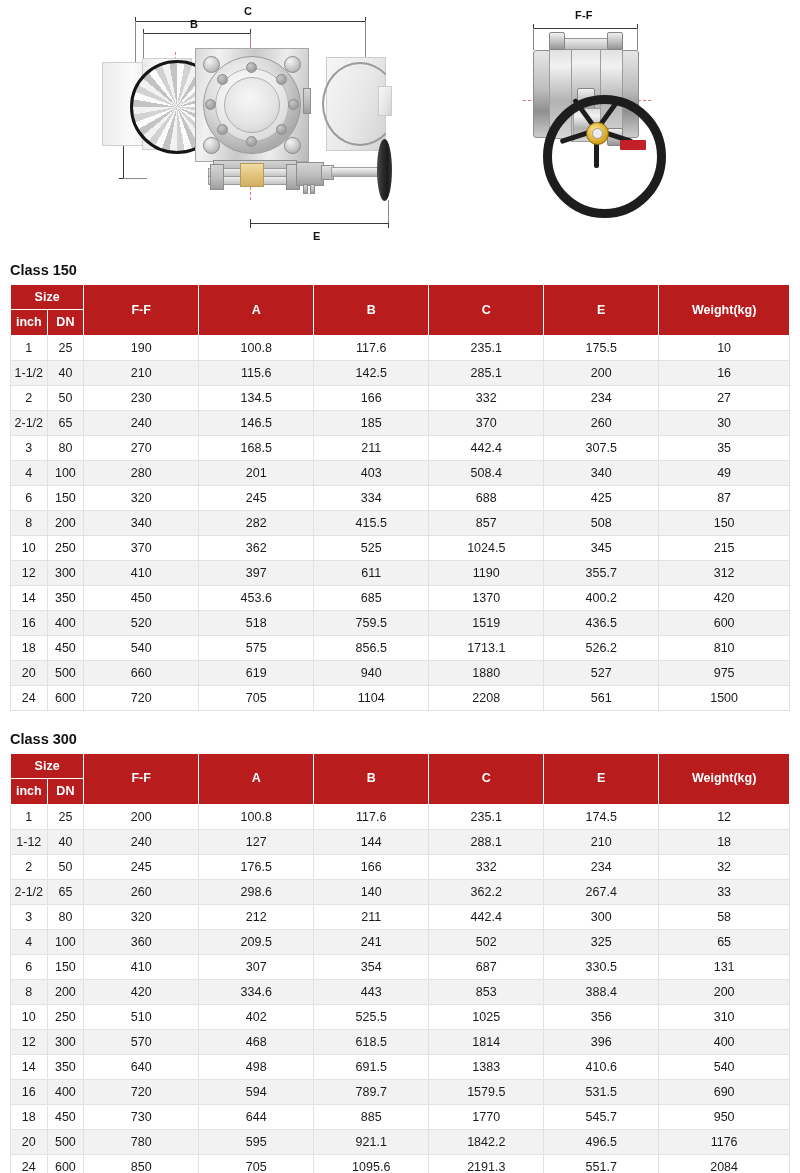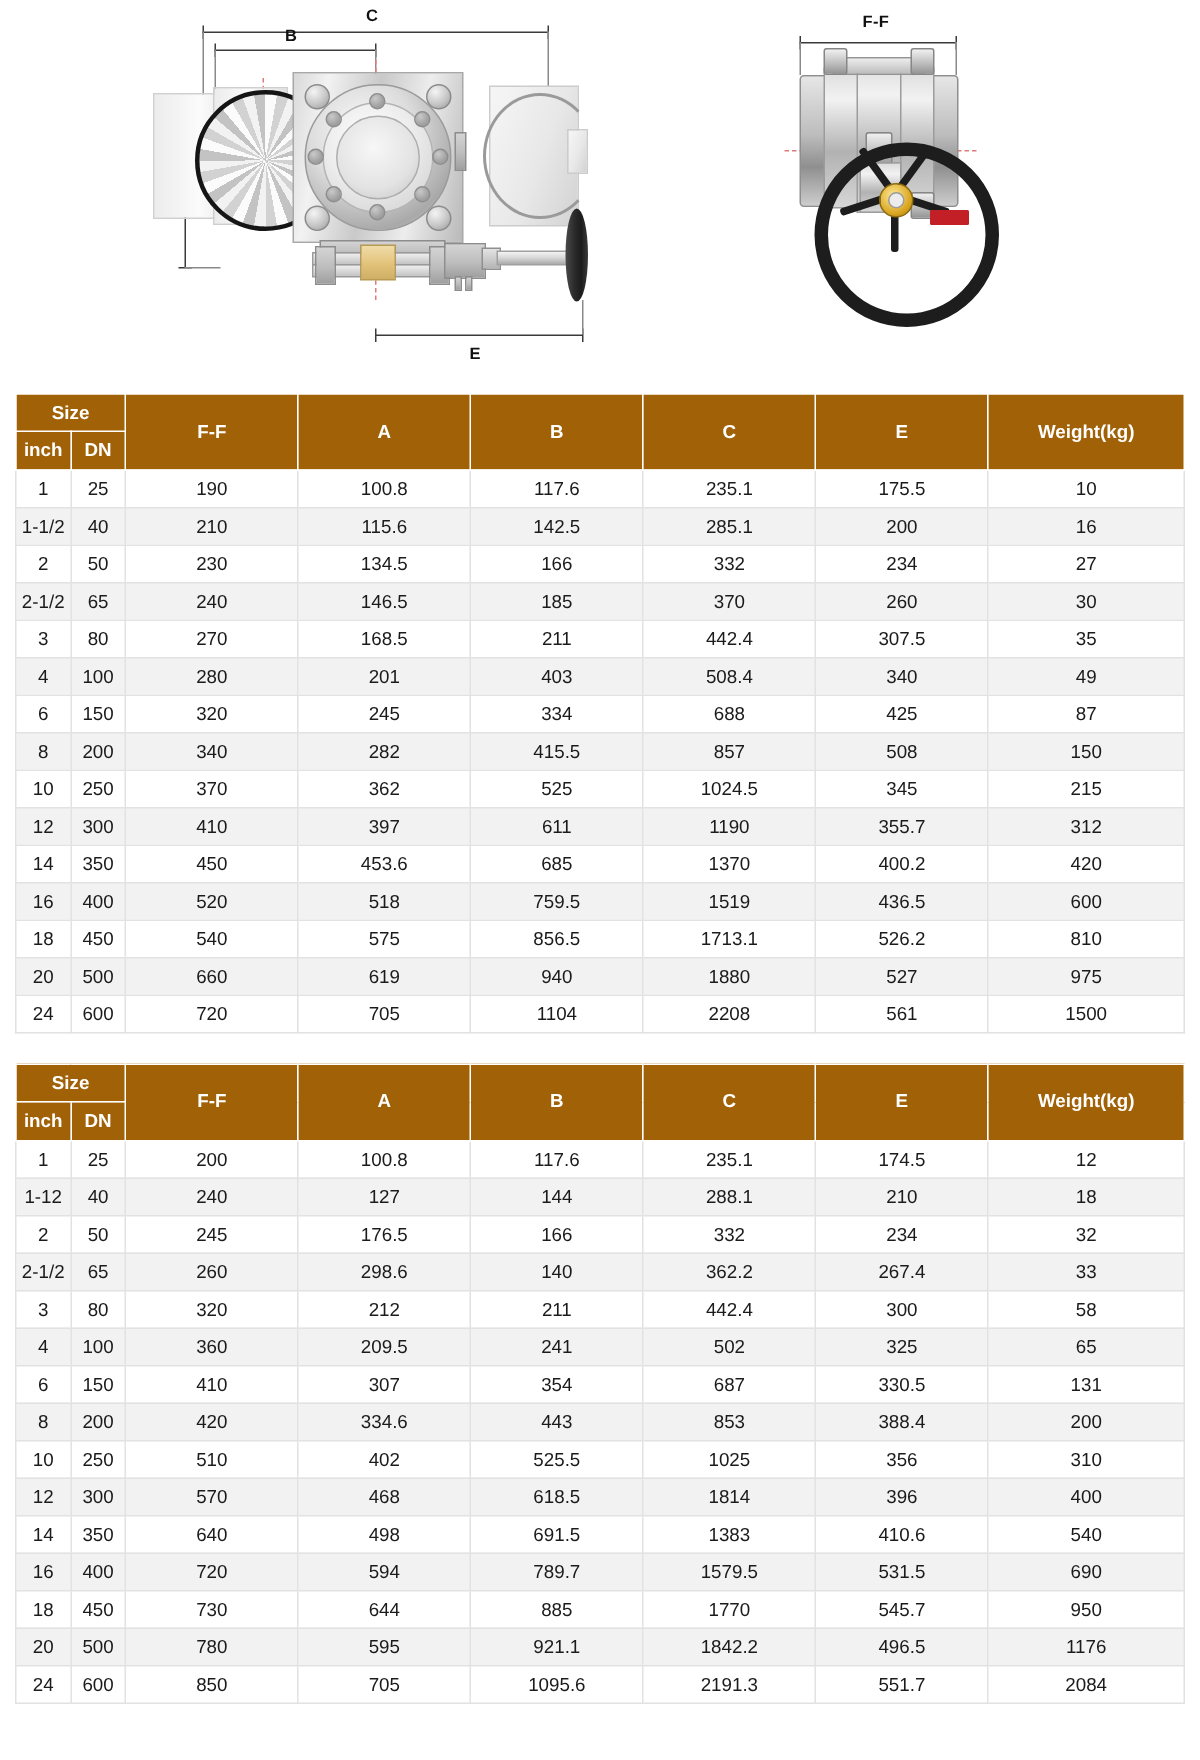--- a/index.html
+++ b/index.html
@@ -240,21 +240,21 @@
     color: #121212;
     margin: 0 0 6px 0;
   }
   table.spec {
     border-collapse: collapse;
     width: 780px;
     table-layout: fixed;
     font-size: 12.5px;
   }
   table.spec th {
-    background: #a16207;
+    background: #b91c1c;
     color: #ffffff;
     font-weight: bold;
     border: 1px solid #ffffff;
     padding: 5px 2px;
     text-align: center;
     line-height: 1.15;
   }
   table.spec td {
     border: 1px solid #e2e2e2;
     padding: 5px 2px;
@@ -390,20 +390,21 @@
     <div class="spoke" style="left:79px; top:130px; width:5px; height:38px; transform:rotate(216deg);"></div>
     <div class="spoke" style="left:79px; top:130px; width:5px; height:38px; transform:rotate(288deg);"></div>
     <div class="hub" style="left:71px; top:122px; width:21px; height:21px;"></div>
     <div class="hub-center" style="left:77px; top:128px; width:9px; height:9px;"></div>
 
     <div class="red-tag" style="left:105px; top:140px; width:26px; height:10px;"></div>
   </div>
 </div>
 
 <div class="section">
+  <div class="table-title">Class 150</div>
   <table class="spec">
     <thead>
       <tr>
         <th class="col-inch" colspan="2">Size</th>
         <th class="col-d" rowspan="2">F-F</th>
         <th class="col-d" rowspan="2">A</th>
         <th class="col-d" rowspan="2">B</th>
         <th class="col-d" rowspan="2">C</th>
         <th class="col-d" rowspan="2">E</th>
         <th class="col-w" rowspan="2">Weight(kg)</th>
@@ -564,20 +565,21 @@
           <td class="col-d">561</td>
           <td class="col-w">1500</td>
         </tr>
       </tbody>
   </table>
 </div>
 
 <div class="gap-20"></div>
 
 <div class="section">
+  <div class="table-title">Class 300</div>
   <table class="spec">
     <thead>
       <tr>
         <th class="col-inch" colspan="2">Size</th>
         <th class="col-d" rowspan="2">F-F</th>
         <th class="col-d" rowspan="2">A</th>
         <th class="col-d" rowspan="2">B</th>
         <th class="col-d" rowspan="2">C</th>
         <th class="col-d" rowspan="2">E</th>
         <th class="col-w" rowspan="2">Weight(kg)</th>

